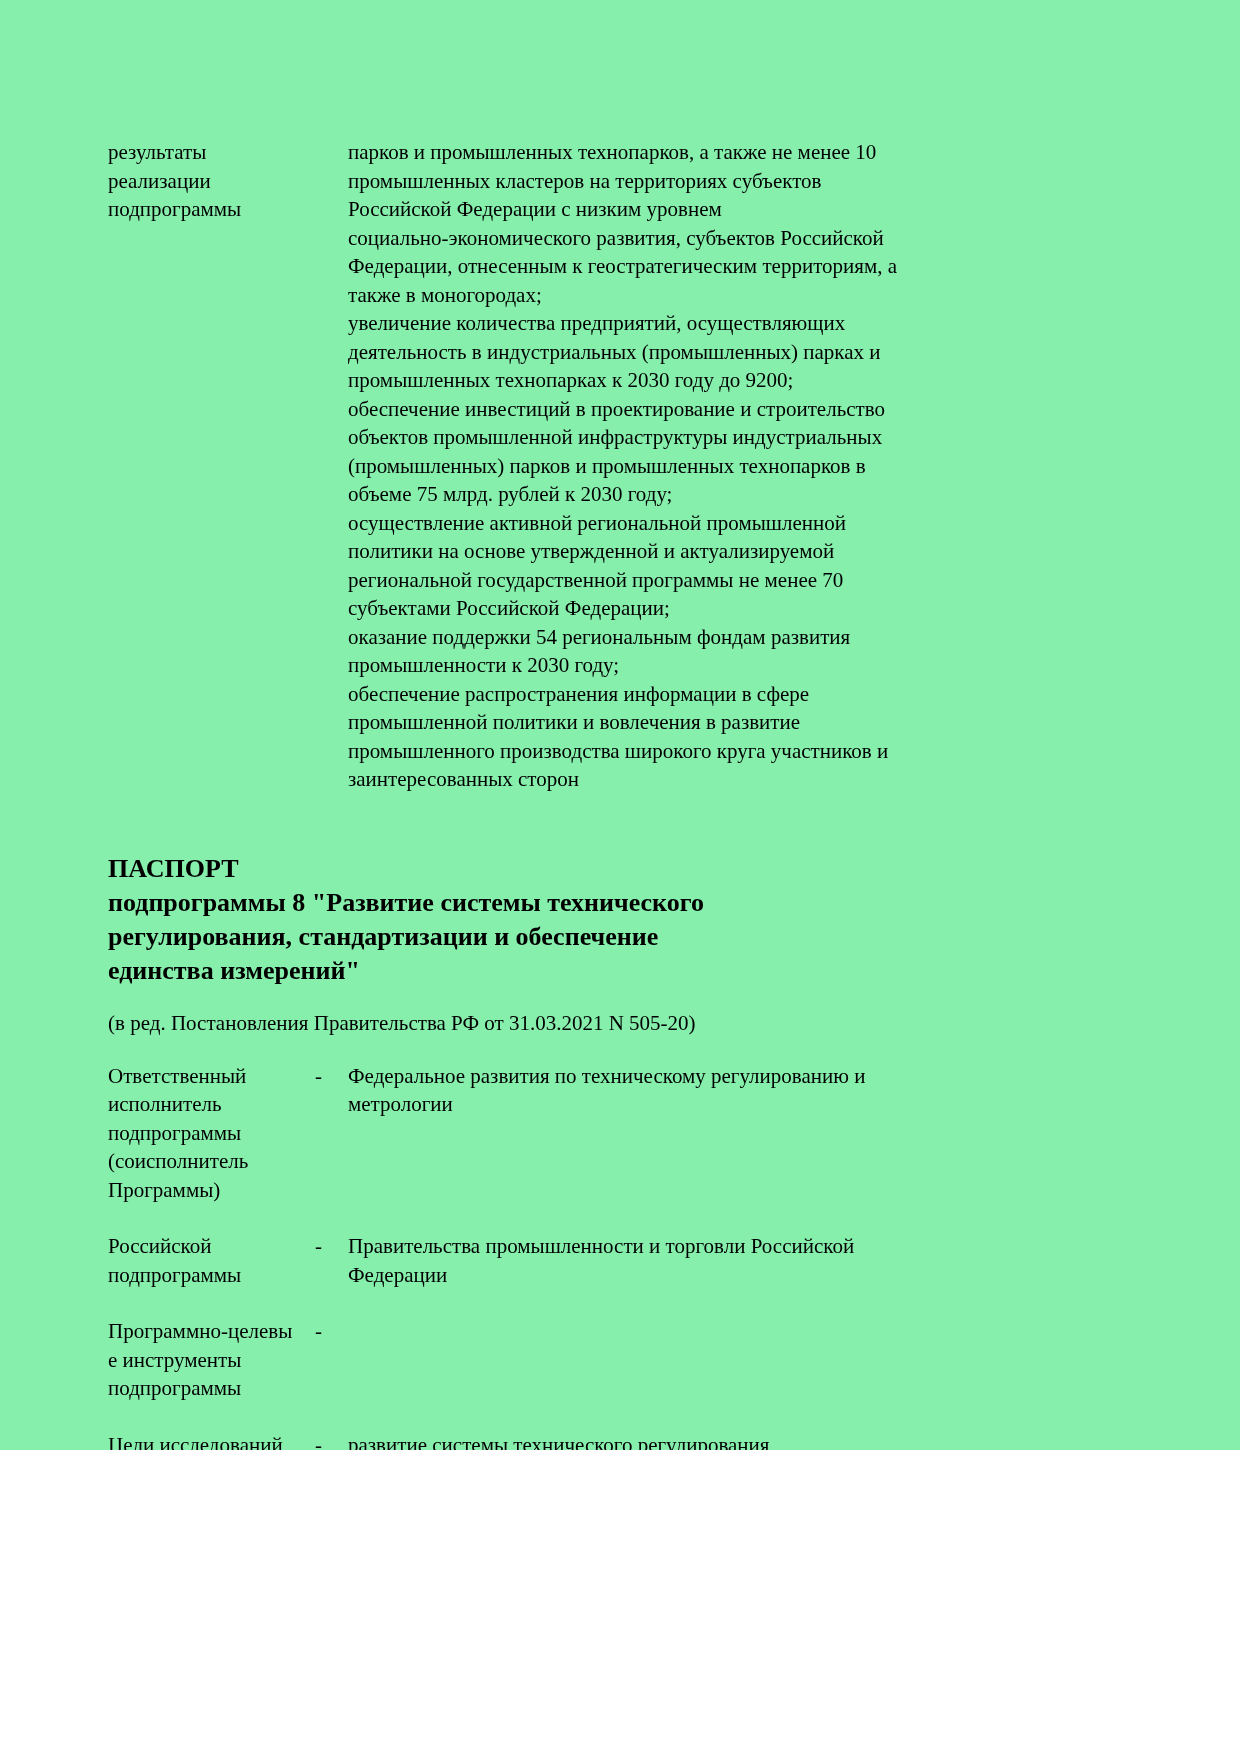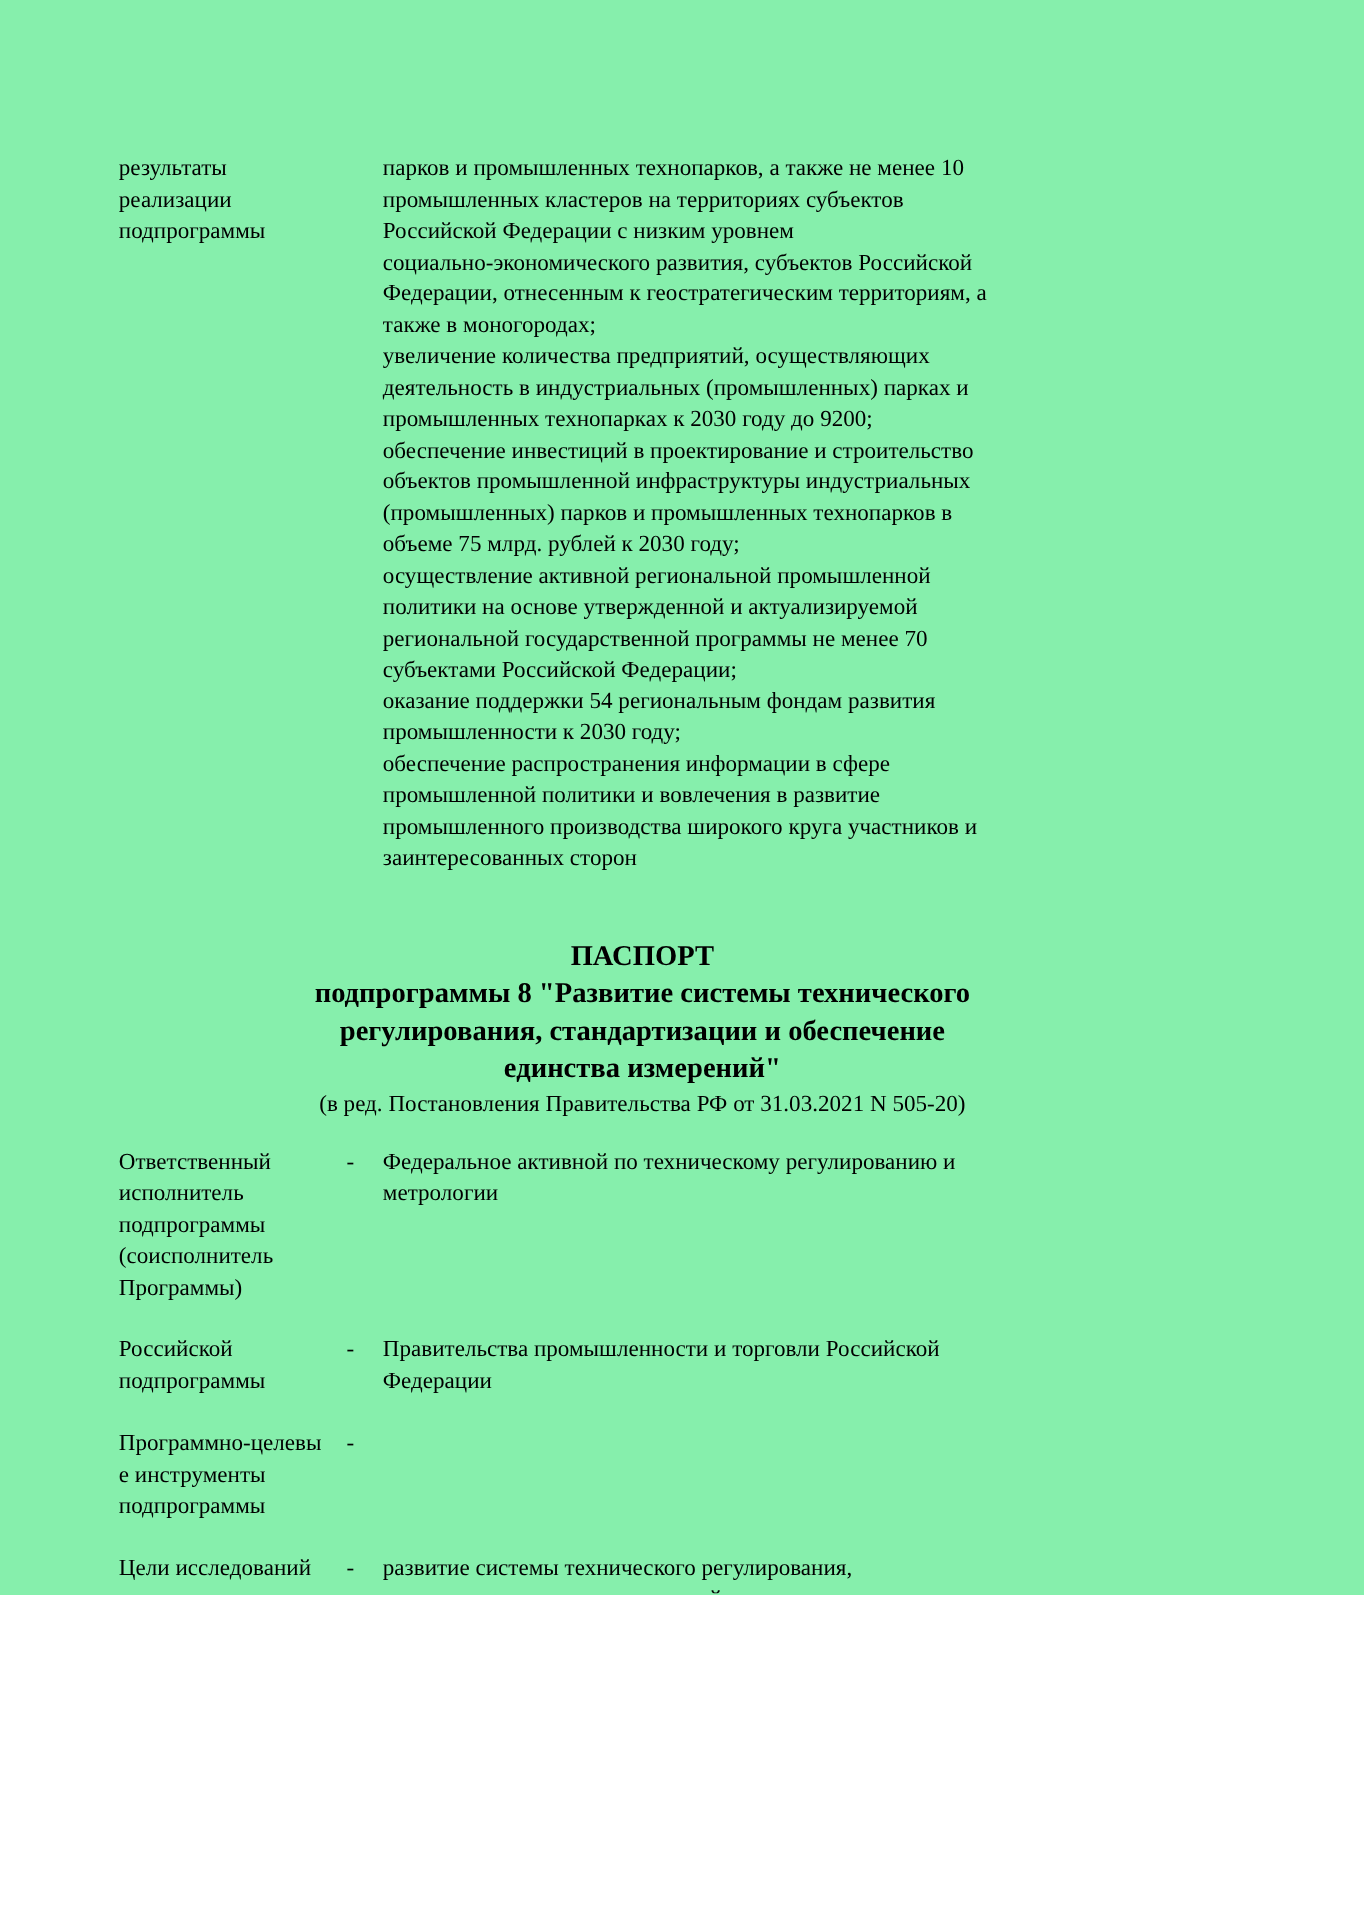--- a/index.html
+++ b/index.html
@@ -38,32 +38,31 @@
     box-sizing: border-box;
   }
   .row-value {
     width: 640px;
     flex: 0 0 640px;
   }
   .heading-block {
     width: 952px;            
     margin-top: 58px;
     margin-bottom: 24px;
-    text-align: center;
   }
   .heading-title {
     font-weight: bold;
     font-size: 26px;
     line-height: 34px;
     white-space: pre-line;
   }
   .heading-edition {
     font-size: 21px;
     line-height: 30px;
-    margin-top: 0;
+    margin-top: 20px;
   }
 </style>
 </head>
 <body>
 
 <div class="page">
 
   <div class="row">
     <div class="row-label prewrap">результаты
 реализации
@@ -102,21 +101,21 @@
     <div class="heading-edition">(в ред. Постановления Правительства РФ от 31.03.2021 N 505-20)</div>
   </div>
 
   <div class="row">
     <div class="row-label prewrap">Ответственный
 исполнитель
 подпрограммы
 (соисполнитель
 Программы)</div>
     <div class="row-dash">-</div>
-    <div class="row-value prewrap">Федеральное активной по техническому регулированию и
+    <div class="row-value prewrap">Федеральное развития по техническому регулированию и
 метрологии</div>
   </div>
 
   <div class="row">
     <div class="row-label prewrap">Российской
 подпрограммы</div>
     <div class="row-dash">-</div>
     <div class="row-value prewrap">Правительства промышленности и торговли Российской
 Федерации</div>
   </div>

